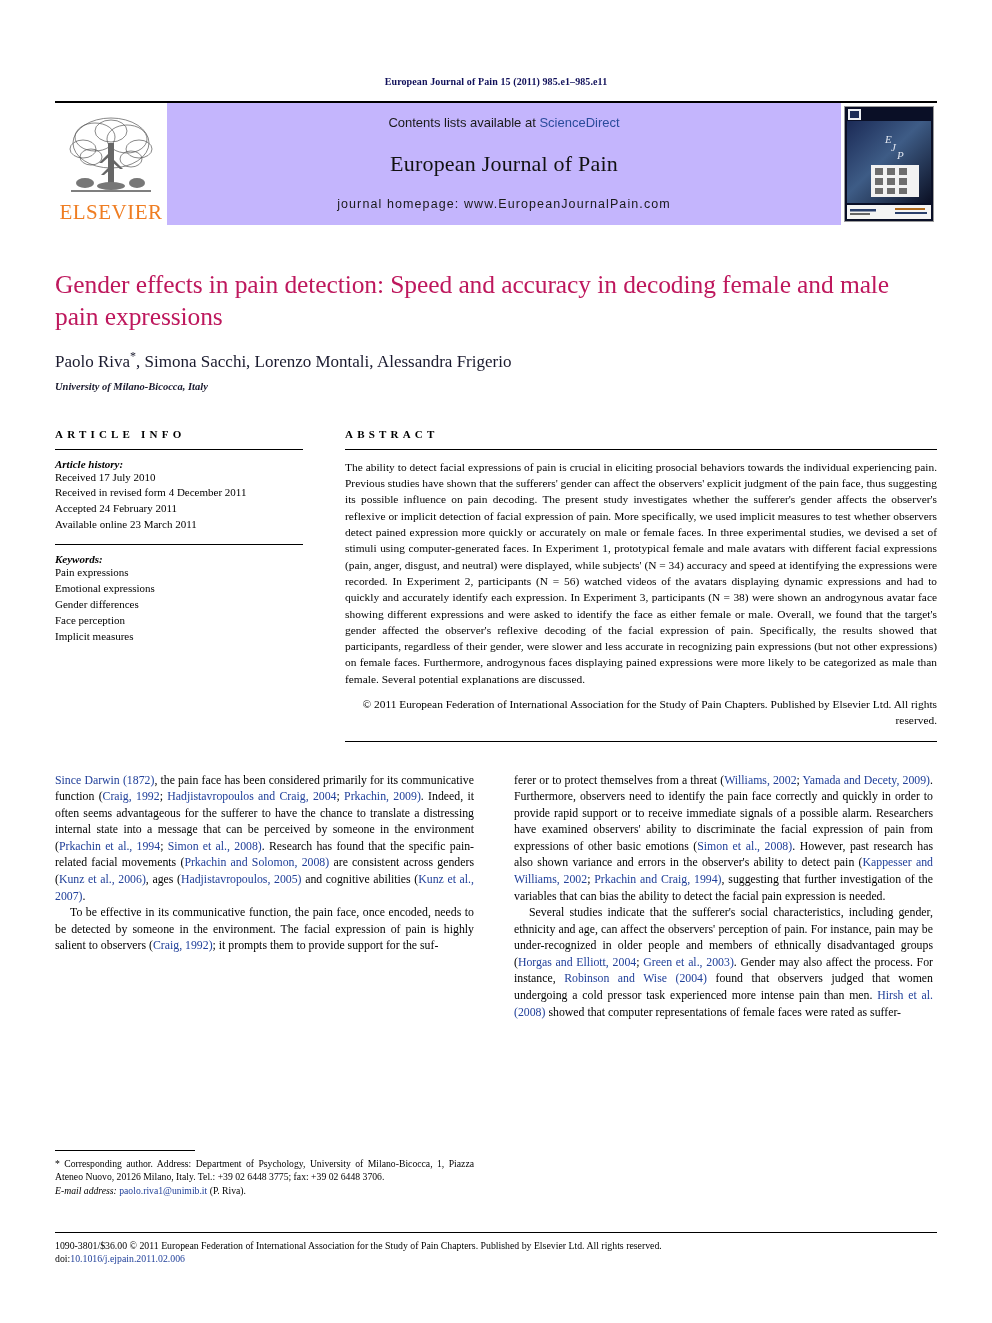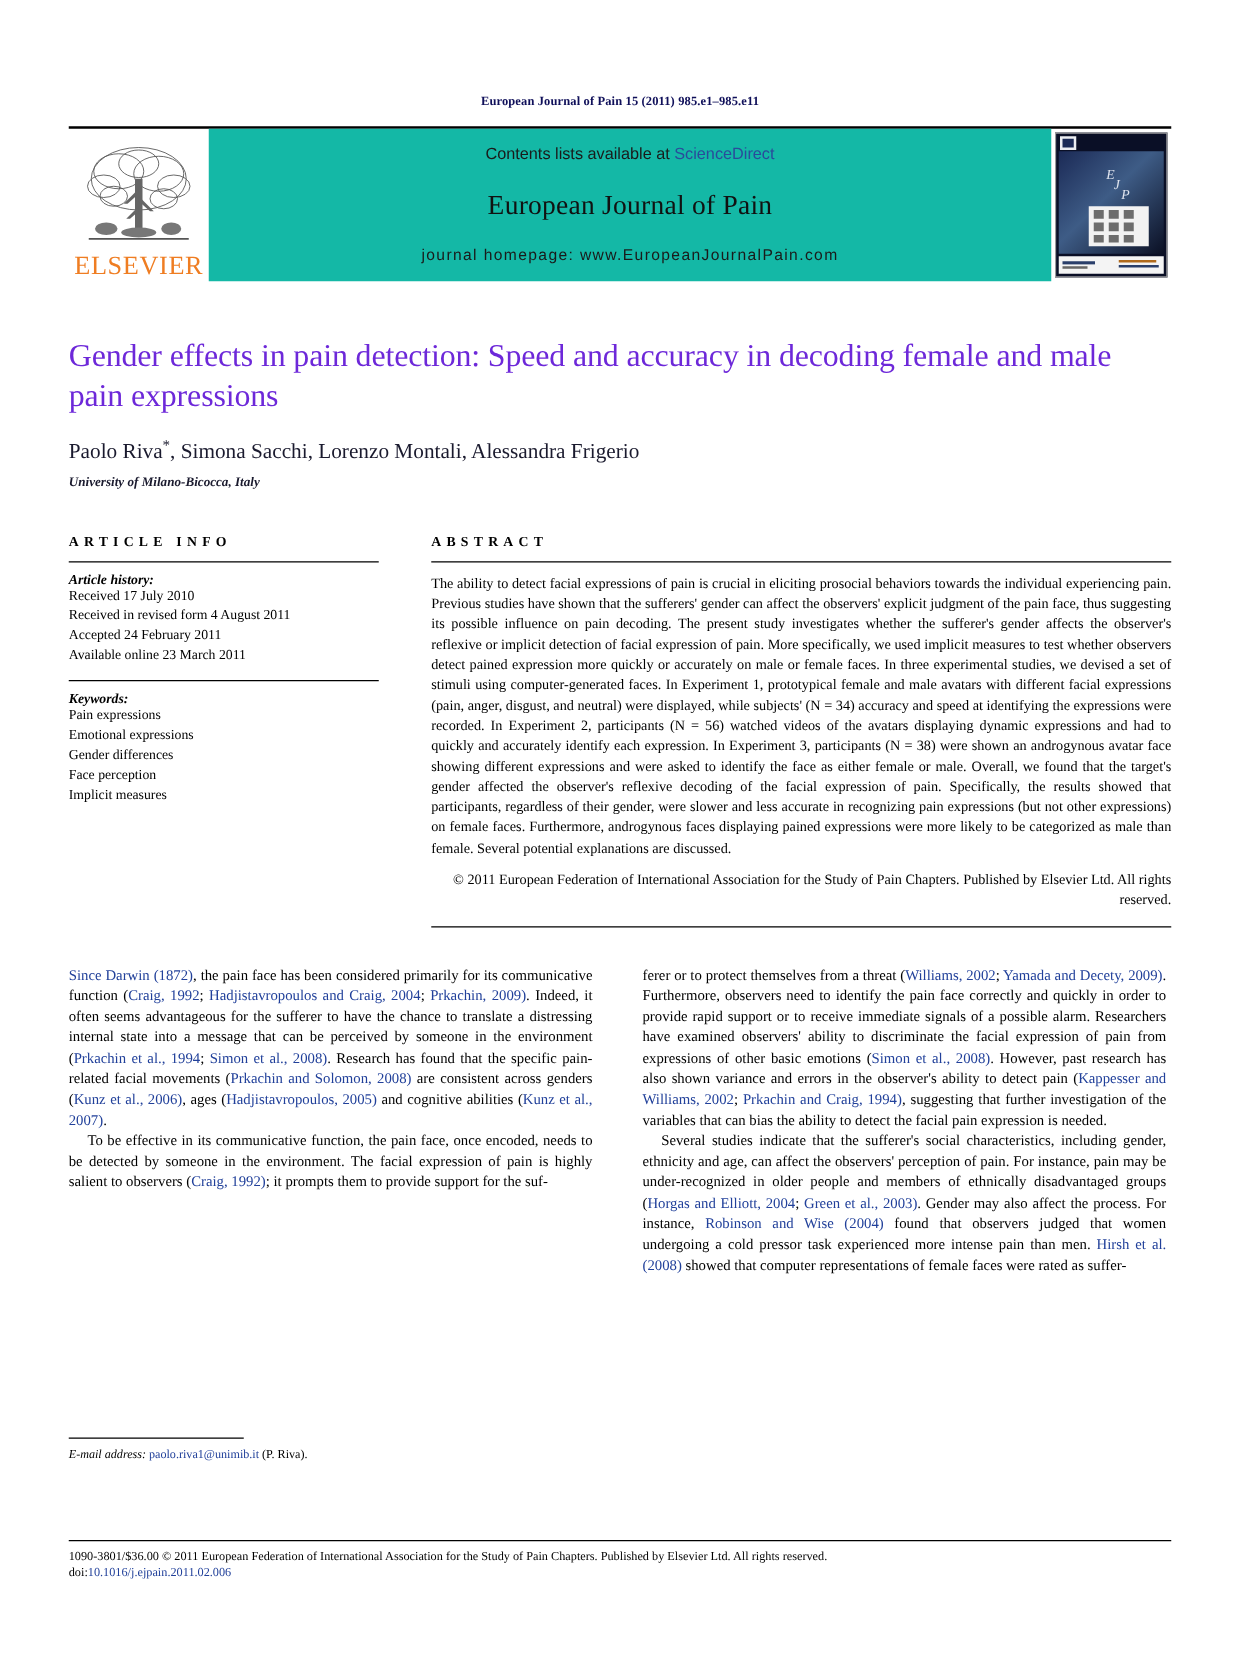--- a/index.html
+++ b/index.html
@@ -56,21 +56,21 @@
   .elsevier-word {
     font-family: "Liberation Serif", serif;
     font-size: 21px;
     letter-spacing: 0.5px;
     color: #ef7d22;
     line-height: 1;
     margin-top: 1px;
   }
   .masthead-center {
     flex: 1 1 auto;
-    background: #14b8a6;
+    background: #c4b5fd;
     display: flex;
     flex-direction: column;
     justify-content: space-between;
     align-items: center;
     padding: 12px 0 14px 0;
     box-sizing: border-box;
   }
   .contents-line {
     font-family: "Liberation Sans", sans-serif;
     font-size: 13px;
@@ -105,21 +105,21 @@
     position: relative;
     overflow: hidden;
     background: #0c1330;
   }
 
   
   .title-block { margin-top: 44px; }
   .paper-title {
     font-size: 25.5px;
     line-height: 1.24;
-    color: #6d28d9;
+    color: #be185d;
     font-weight: normal;
     margin: 0;
     letter-spacing: -0.1px;
   }
   .authors {
     margin-top: 17px;
     font-size: 17px;
     color: #1a1a2e;
   }
   .authors .star { font-size: 12px; vertical-align: super; }
@@ -321,21 +321,21 @@
     <div class="affiliation">University of Milano-Bicocca, Italy</div>
   </div>
 
   <div class="info-abstract">
 
     <div class="col-info">
       <div class="sect-head">ARTICLE INFO</div>
       <div class="rule"></div>
       <div class="info-label">Article history:</div>
       <div class="info-line">Received 17 July 2010</div>
-      <div class="info-line">Received in revised form 4 August 2011</div>
+      <div class="info-line">Received in revised form 4 December 2011</div>
       <div class="info-line">Accepted 24 February 2011</div>
       <div class="info-line">Available online 23 March 2011</div>
       <div class="rule-thin"></div>
       <div class="info-label">Keywords:</div>
       <div class="kw-line">Pain expressions</div>
       <div class="kw-line">Emotional expressions</div>
       <div class="kw-line">Gender differences</div>
       <div class="kw-line">Face perception</div>
       <div class="kw-line">Implicit measures</div>
     </div>
@@ -357,20 +357,21 @@
     </div>
 
     <div class="body-col">
       <p class="para"><span>ferer or to protect themselves from a threat (<span class="cite">Williams, 2002</span>; <span class="cite">Yamada and Decety, 2009)</span>. Furthermore, observers need to identify the pain face correctly and quickly in order to provide rapid support or to receive immediate signals of a possible alarm. Researchers have examined observers' ability to discriminate the facial expression of pain from expressions of other basic emotions (<span class="cite">Simon et al., 2008)</span>. However, past research has also shown variance and errors in the observer's ability to detect pain (<span class="cite">Kappesser and Williams, 2002</span>; <span class="cite">Prkachin and Craig, 1994)</span>, suggesting that further investigation of the variables that can bias the ability to detect the facial pain expression is needed.</span></p>
       <p class="para"><span>Several studies indicate that the sufferer's social characteristics, including gender, ethnicity and age, can affect the observers' perception of pain. For instance, pain may be under-recognized in older people and members of ethnically disadvantaged groups (<span class="cite">Horgas and Elliott, 2004</span>; <span class="cite">Green et al., 2003)</span>. Gender may also affect the process. For instance, <span class="cite">Robinson and Wise (2004)</span> found that observers judged that women undergoing a cold pressor task experienced more intense pain than men. <span class="cite">Hirsh et al. (2008)</span> showed that computer representations of female faces were rated as suffer-</span></p>
     </div>
   </div>
 
   <div class="footnote-area">
     <div class="footnote-rule"></div>
+    <div class="footnote">* Corresponding author. Address: Department of Psychology, University of Milano-Bicocca, 1, Piazza Ateneo Nuovo, 20126 Milano, Italy. Tel.: +39 02 6448 3775; fax: +39 02 6448 3706.</div>
     <div class="footnote">
       <span class="ital">E-mail address:</span>
       <span class="email">paolo.riva1@unimib.it</span>
       <span>(P. Riva).</span>
     </div>
   </div>
 
   <div class="issn-block">
     <div class="issn-rule"></div>
     <div class="issn-line">1090-3801/$36.00 © 2011 European Federation of International Association for the Study of Pain Chapters. Published by Elsevier Ltd. All rights reserved.</div>

